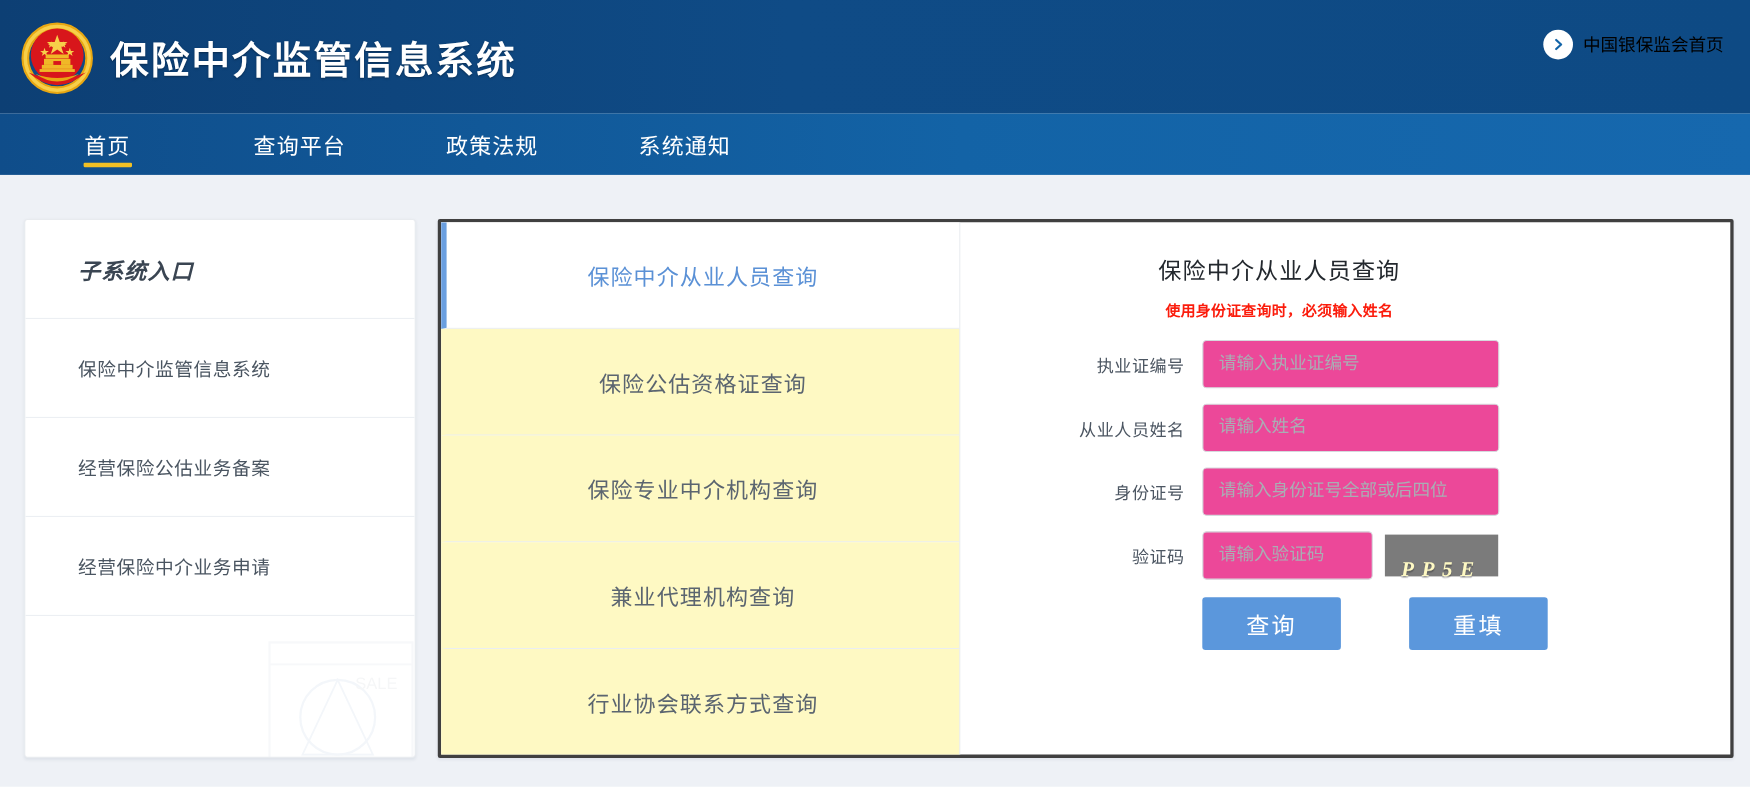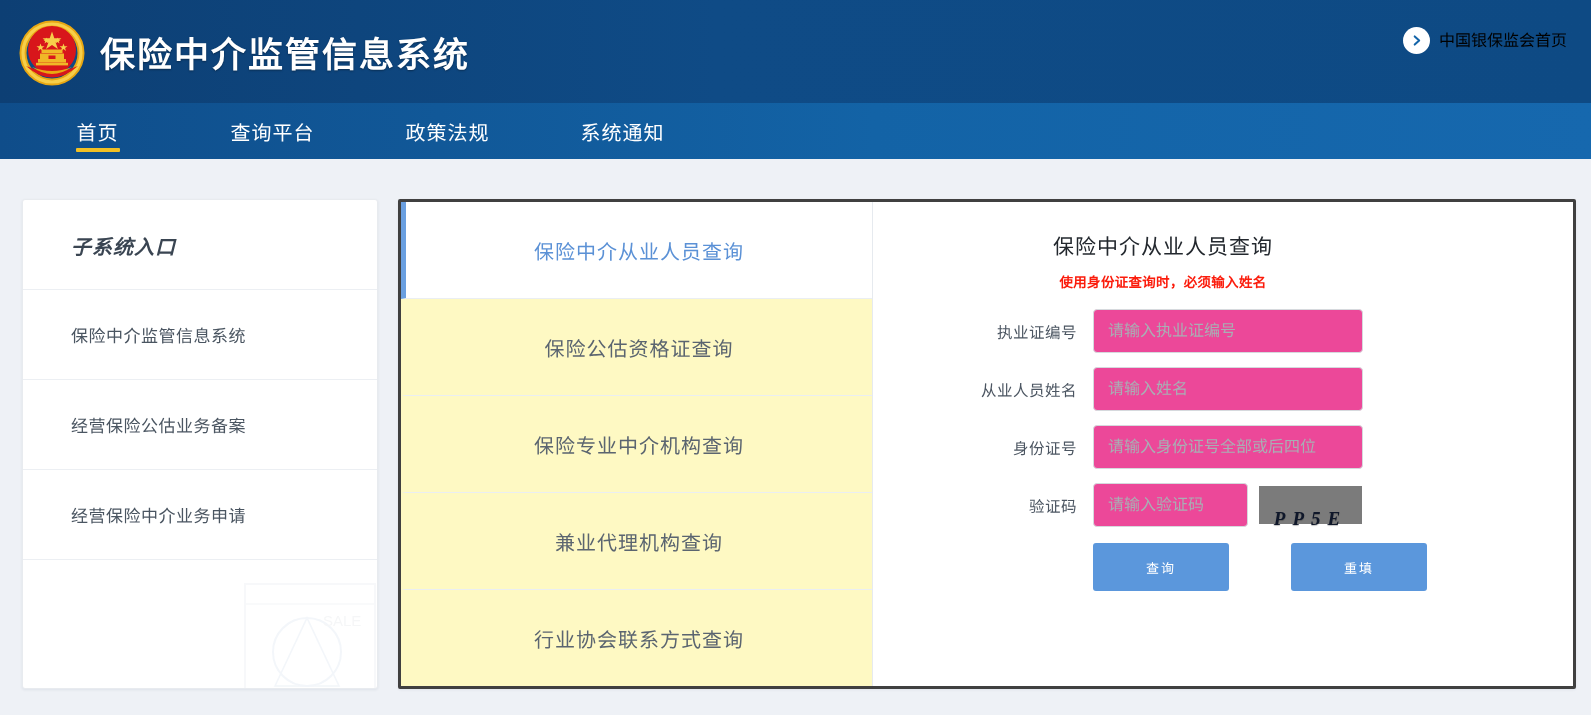--- a/index.html
+++ b/index.html
@@ -236,44 +236,44 @@
     margin-left: 11px;
     display: flex;
     align-items: center;
     justify-content: center;
     gap: 7px;
     cursor: pointer;
     flex: 0 0 auto;
     user-select: none;
   }
   .captcha-text {
-    color: #0f172a;
+    color: #fef9c3;
     font-style: italic;
     font-weight: bold;
     font-size: 19px;
     letter-spacing: 7px;
     font-family: "Liberation Serif", "DejaVu Serif", serif;
     text-shadow: 0 1px 1px rgba(0,0,0,0.25);
     margin-top: 28px;
   }
 
   .form-buttons {
     display: flex;
     gap: 62px;
     margin-top: 16px;
     padding-left: 220px;
   }
   .btn {
-    width: 136px;
+    width: 126px;
     height: 48px;
     background: #5b97dc;
     border: none;
     border-radius: 3px;
     color: #ffffff;
-    font-size: 13px;
+    font-size: 21px;
     letter-spacing: 2px;
     cursor: pointer;
     font-family: "Liberation Sans", "DejaVu Sans", sans-serif;
   }
 </style>
 </head>
 <body>
 
 <div class="header">
 

